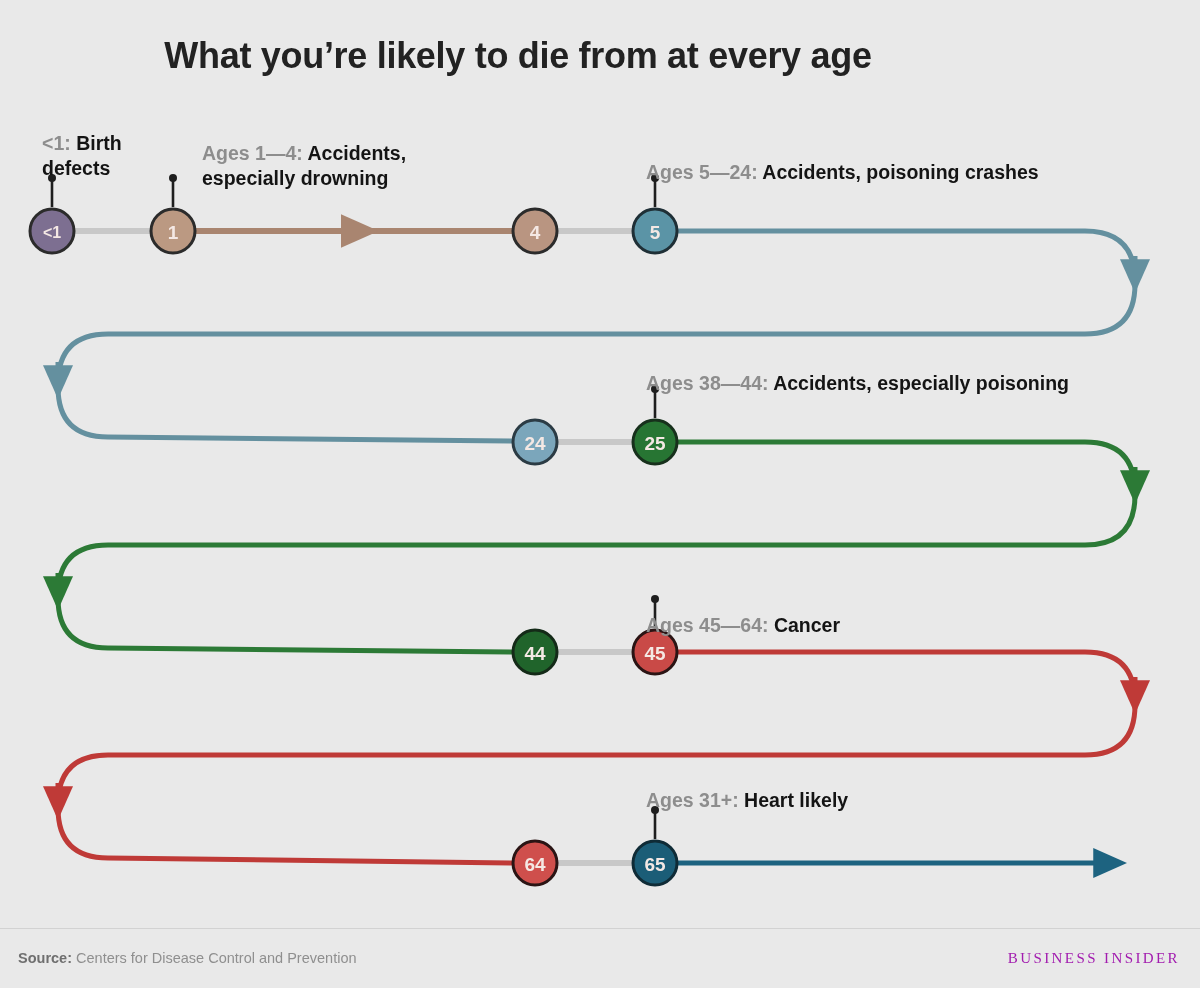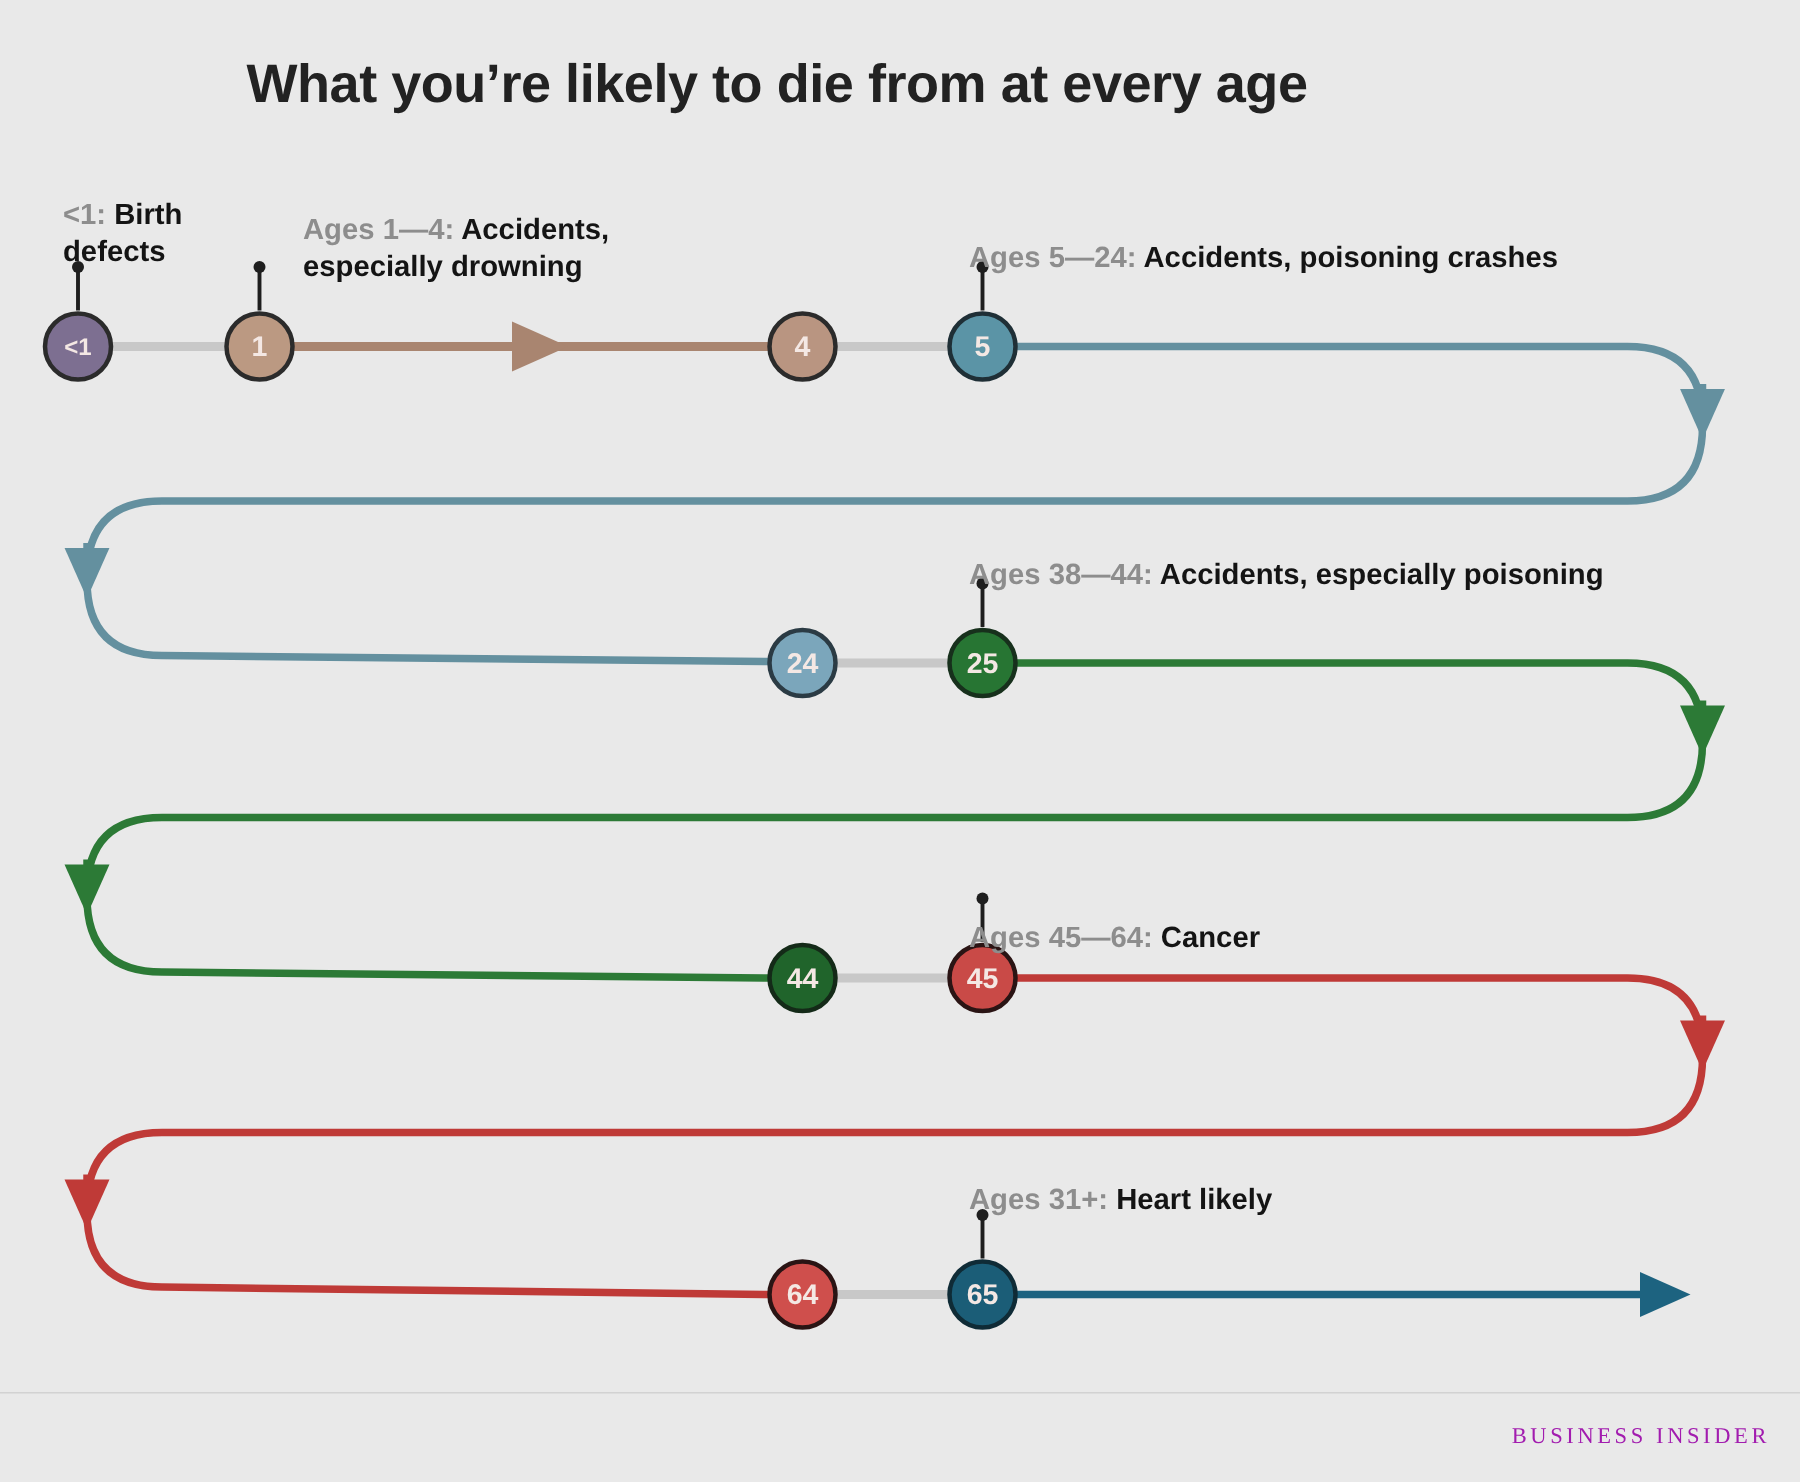--- a/index.html
+++ b/index.html
@@ -213,15 +213,16 @@
 defects</span></div>
       <div class="ann" style="left: 166px; top: 141px; margin-left: 36px;"><span class="pre">Ages 1—4: </span><span class="main">Accidents,
 especially drowning</span></div>
       <div class="ann" style="left: 646px; top: 160px;"><span class="pre">Ages 5—24: </span><span class="main">Accidents, poisoning crashes</span></div>
       <div class="ann" style="left: 646px; top: 371px;"><span class="pre">Ages 38—44: </span><span class="main">Accidents, especially poisoning</span></div>
       <div class="ann" style="left: 646px; top: 577px; margin-top: 36px;"><span class="pre">Ages 45—64: </span><span class="main">Cancer</span></div>
       <div class="ann" style="left: 646px; top: 788px;"><span class="pre">Ages 31+: </span><span class="main">Heart likely</span></div>
     </div>
 
   <div class="footer-rule"></div>
+  <div class="footer"><span class="src-label">Source:</span><span> Centers for Disease Control and Prevention</span></div>
   <div class="brand">BUSINESS INSIDER</div>
 
 </div>
 
 </body></html>

